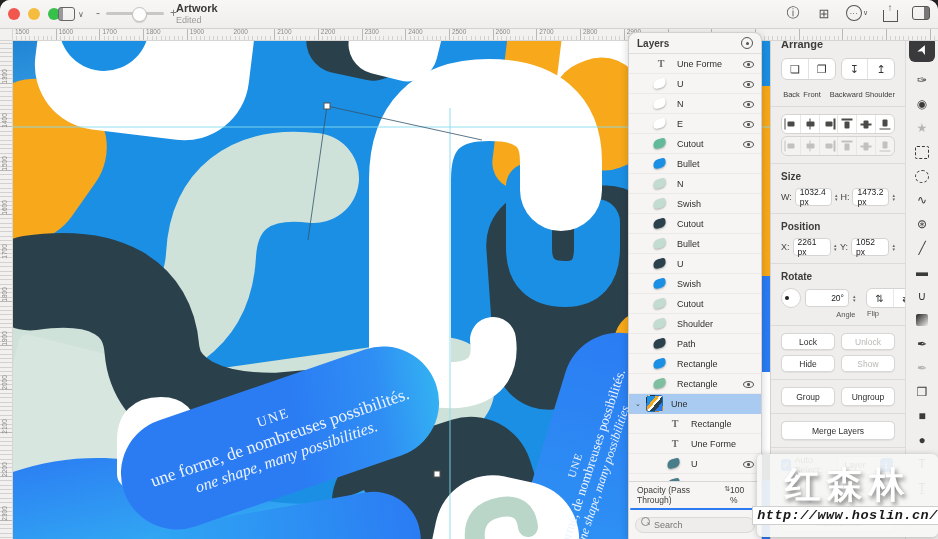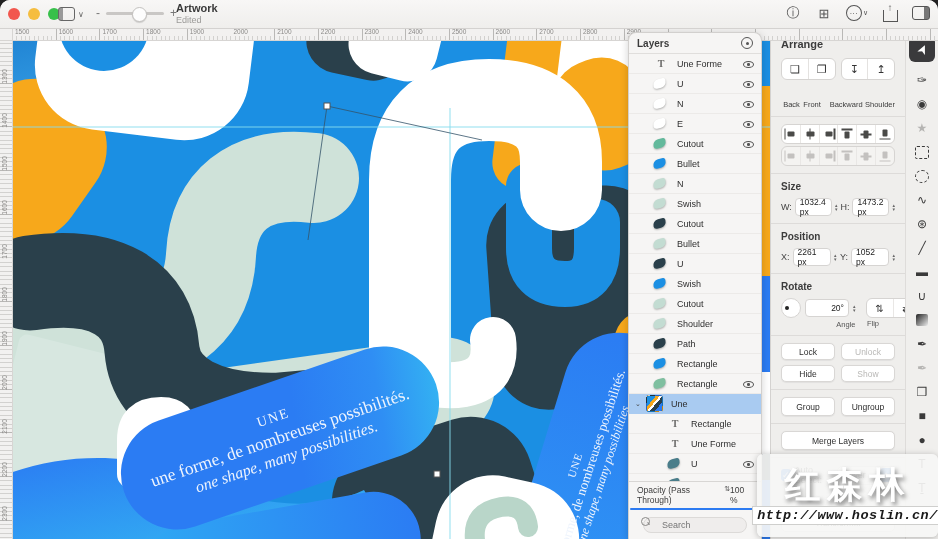--- a/index.html
+++ b/index.html
@@ -80,37 +80,37 @@
     background:linear-gradient(130deg,#1b8fe3 0 32%,#f7a81b 32% 46%,#ffffff 46% 56%,#2a404b 56% 74%,#2b7cf3 74%);}
   .llabel{font-size:9px;color:#2e2e2e;margin-left:8px;white-space:nowrap;}
   .eye{display:none;position:absolute;right:7px;top:7px;width:9px;height:5px;border:1px solid #555;border-radius:50%;}
   .eye::after{content:"";position:absolute;left:50%;top:50%;width:2.5px;height:2.5px;margin:-1.25px;background:#555;border-radius:50%;}
   .eye[data-show="true"]{display:block;}
   .lfoot{flex:none;border-top:1px solid #d8d6d4;background:#f6f5f4;}
   .oprow{display:flex;padding:3px 8px 2px;font-size:8.5px;color:#3c3c3c;}
   .oprow .stp{font-size:7px;color:#555;margin-left:2px;}
   .oprow .val{margin-left:auto;}
   .opbar{height:2.5px;background:#2d7bf1;margin:1px 1px 4px;border-radius:2px;}
-  .searchwrap{padding:0 14px 6px;}
+  .searchwrap{padding:0 6px 6px;}
   .search{width:100%;height:16px;border:1px solid #dcdad8;background:#efedec;border-radius:8px;font-size:9px;color:#555;
     padding:0 6px 0 18px;box-sizing:border-box;outline:none;font-family:"Liberation Sans",sans-serif;}
   .searchwrap{position:relative;}
   .mag{position:absolute;left:12px;top:3px;width:7px;height:7px;border:1.2px solid #8a8987;border-radius:50%;}
   .mag::after{content:"";position:absolute;left:5px;top:5px;width:3px;height:1.2px;background:#8a8987;transform:rotate(45deg);}
 
   
   .arrange{position:absolute;left:770px;top:28px;width:135px;height:511px;background:#efeeec;border-left:1px solid #d4d2d0;z-index:5;
     padding:8px 10px;box-sizing:border-box;font-size:9px;color:#3a3a3a;}
   .arr-title{font-size:11px;font-weight:bold;color:#3c3c3c;margin:2px 0 8px;}
   .sep{height:1px;background:#dddbd9;margin:7px -10px;}
   .segrow{display:flex;gap:5px;}
   .seg{display:flex;background:#fff;border:1px solid #d6d4d2;border-radius:6px;overflow:hidden;}
   .seg .cell{width:27px;height:20px;display:flex;align-items:center;justify-content:center;font-size:11px;color:#333;border-right:1px solid #e4e2e0;position:relative;}
   .seg .cell:last-child{border-right:none;}
-  .seglabels{display:flex;margin-top:20px;}
+  .seglabels{display:flex;margin-top:10px;}
   .seglabels span{font-size:7.5px;color:#3c3c3c;text-align:center;}
   .seglabels .w1{width:30px;}.seglabels .w2{width:29px;margin-right:5px;}.seglabels .w3{width:54px;}.seglabels .w4{width:30px;}
   .alignseg{display:flex;background:#fff;border:1px solid #d6d4d2;border-radius:6px;overflow:hidden;margin-top:2px;}
   .alignseg .cell{width:19.2px;height:18px;border-right:1px solid #e9e7e5;position:relative;}
   .alignseg .cell:last-child{border-right:none;}
   .alignseg.dim{background:#f4f3f1;}
   .ic{position:absolute;left:50%;top:50%;width:13px;height:11px;transform:translate(-50%,-50%);}
   .ic::before,.ic::after{content:"";position:absolute;background:#4a4a48;}
   .alignseg.dim .ic::before,.alignseg.dim .ic::after{background:#c3c1bf;}
   .ic[data-icon$="-left"]::before{left:0;top:0;width:1.5px;height:11px;}

